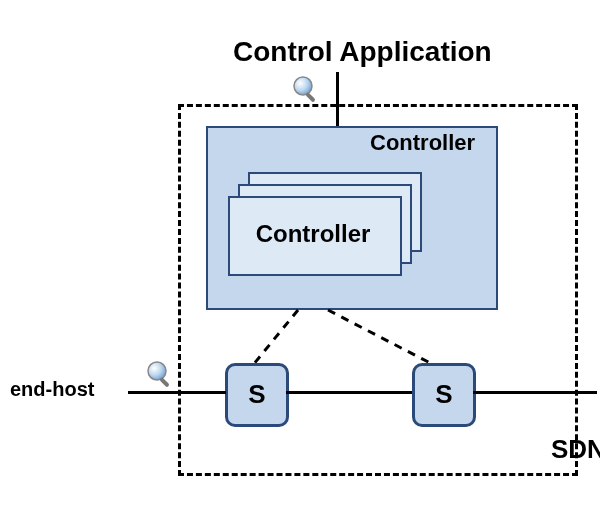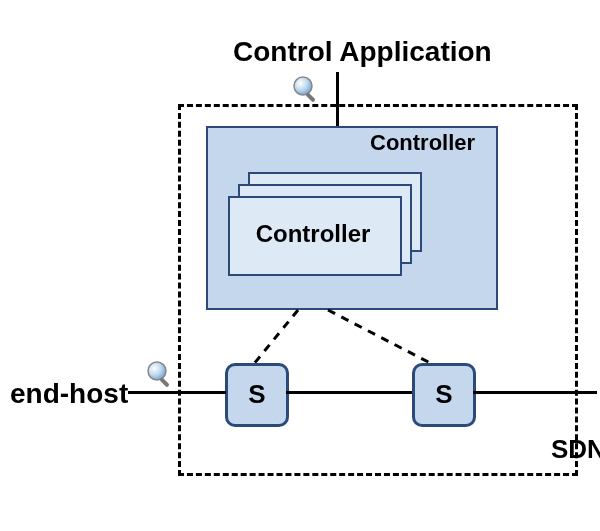--- a/index.html
+++ b/index.html
@@ -18,21 +18,21 @@
   .label {
     position: absolute;
     font-weight: 700;
     color: #000;
     white-space: nowrap;
   }
   .title {
     font-size: 28px;
   }
   .endhost {
-    font-size: 28px;
+    font-size: 20px;
   }
   .sdn-label {
     font-size: 26px;
     margin-left: 41px;
   }
   .rsm-label {
     font-size: 22px;
     text-align: right;
     line-height: 1.1;
   }

